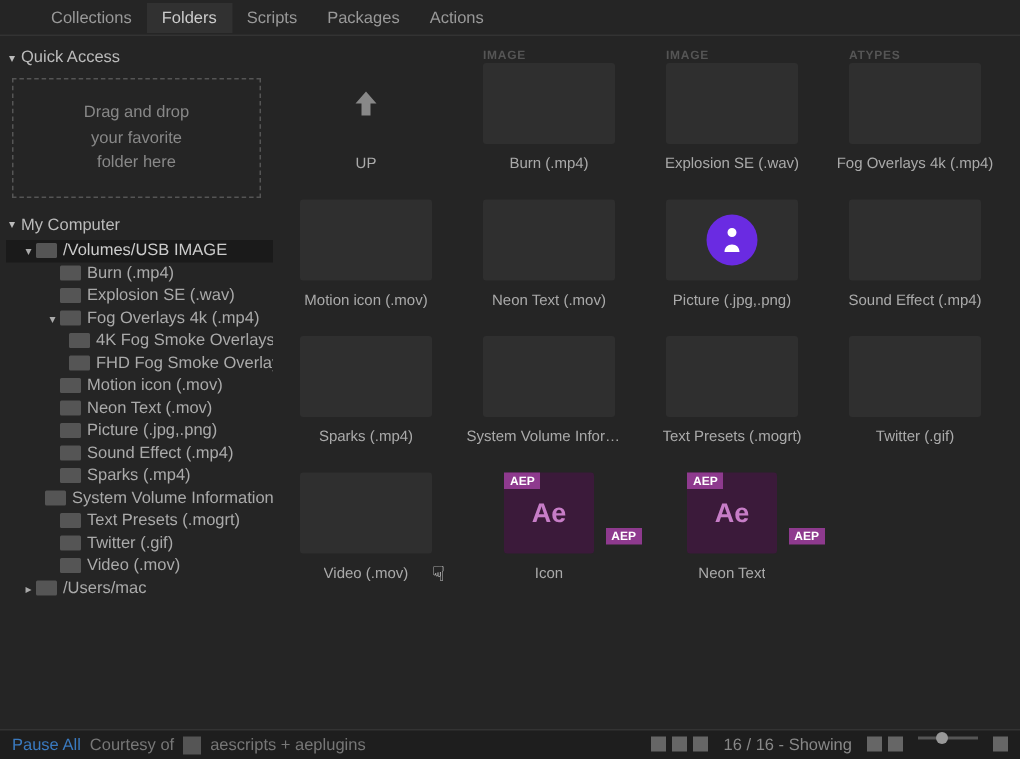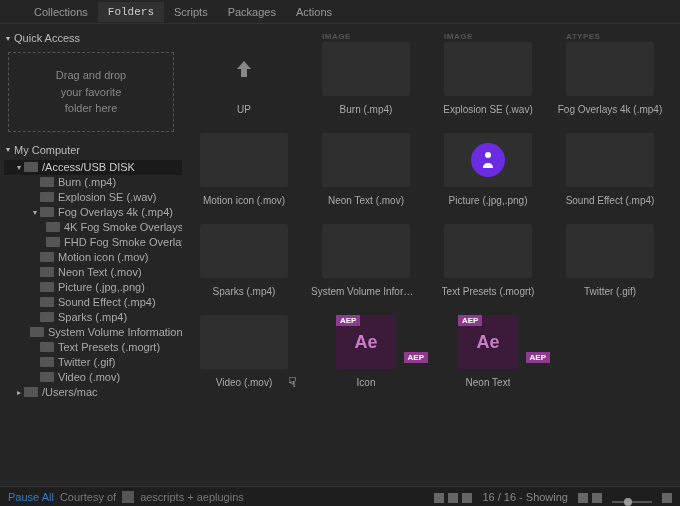--- a/index.html
+++ b/index.html
@@ -1,19 +1,19 @@
 <!DOCTYPE html>
 <html><head>
 <meta charset="utf-8">
 <style>
 * { margin: 0; padding: 0; box-sizing: border-box; font-family: -apple-system, Arial, sans-serif; }
 body { background: #252525; color: #aaa; font-size: 11px; width: 680px; height: 506px; overflow: hidden; }
 .nav-tabs { display: flex; gap: 0; padding: 0 24px; height: 24px; align-items: center; border-bottom: 1px solid #333; }
 .nav-tab { padding: 4px 10px; cursor: pointer; color: #999; }
-.nav-tab.active { color: #ccc; background: #313131; font-family: Liberation Mono, monospace; }
+.nav-tab.active { color: #ccc; background: #313131; }
 .main { display: flex; height: calc(100% - 44px); }
 .sidebar { width: 182px; overflow-y: auto; padding-top: 4px; }
 .section-hdr { display: flex; align-items: center; padding: 4px 6px; color: #bbb; cursor: pointer; }
 .section-hdr .chev { font-size: 8px; margin-right: 4px; }
 .dropzone { border: 1px dashed #555; margin: 4px 8px 8px 8px; padding: 14px 8px; text-align: center; color: #888; line-height: 1.5; }
 .tree { padding: 0 0 6px 4px; }
 .tree-item { display: flex; align-items: center; padding: 1.5px 0 1.5px 0; cursor: pointer; white-space: nowrap; overflow: hidden; }
 .tree-item .exp { width: 10px; font-size: 8px; display: inline-block; text-align: center; }
 .tree-item .ficon { width: 14px; height: 10px; background: #555; margin-right: 4px; border-radius: 1px; flex-shrink: 0; }
 .tree-item.selected { background: #1a1a1a; }
@@ -28,21 +28,21 @@
 .thumb { width: 88px; height: 54px; background: #2f2f2f; border-radius: 2px; display: flex; align-items: center; justify-content: center; position: relative; font-weight: bold; }
 .thumb.up { background: transparent; color: #888; font-size: 24px; }
 .thumb .tag { position: absolute; top: -10px; left: 0; font-size: 8px; color: #555; letter-spacing: 0.5px; }
 .card-label { font-size: 10px; color: #aaa; text-align: center; white-space: nowrap; max-width: 110px; overflow: hidden; text-overflow: ellipsis; }
 .picture-circle { width: 34px; height: 34px; background: #6a2be2; border-radius: 50%; display: flex; align-items: center; justify-content: center; color: #fff; font-size: 18px; }
 .aep-file { width: 60px; height: 54px; background: #3b1a3a; border-radius: 2px; display: flex; align-items: center; justify-content: center; color: #c77dc7; font-size: 18px; font-weight: 600; position: relative; }
 .aep-file .tab { position: absolute; top: 0; left: 0; background: #8e3a8e; color: #fff; font-size: 8px; padding: 1px 4px; }
 .aep-badge { position: absolute; right: -4px; top: 50%; background: #8e3a8e; color: #fff; font-size: 8px; padding: 1px 4px; font-weight: bold; }
 .footer { display: flex; align-items: center; justify-content: space-between; height: 20px; padding: 0 8px; border-top: 1px solid #333; background: #1e1e1e; }
 .footer-left { display: flex; align-items: center; gap: 6px; color: #777; }
-.footer-right { display: flex; align-items: flex-end; gap: 10px; color: #888; }
+.footer-right { display: flex; align-items: flex-start; gap: 10px; color: #888; }
 .pause-link { color: #3a7ac0; cursor: pointer; }
 .ficons { display: flex; gap: 4px; }
 .sq { width: 10px; height: 10px; background: #666; }
 .slider-track { width: 40px; height: 2px; background: #555; position: relative; }
 .slider-thumb { width: 8px; height: 8px; background: #999; border-radius: 50%; position: absolute; top: -3px; left: 12px; }
 .cursor-hand { position: absolute; color: #eee; font-size: 14px; pointer-events: none; }
 svg { display: block; }
 </style>
 </head>
 <body>
@@ -68,21 +68,21 @@
     </div>
 
     <div class="section-hdr">
       <span class="chev">▾</span>
       <span>My Computer</span>
     </div>
     <div class="tree">
       <div class="tree-item depth1 selected">
         <span class="exp">▾</span>
         <span class="ficon"></span>
-        <span class="lbl">/Access/USB DISK</span>
+        <span class="lbl">/Volumes/USB IMAGE</span>
       </div>
       <div id="tree-items">
           <div class="tree-item depth2">
             <span class="exp"></span>
             <span class="ficon"></span>
             <span class="lbl">Burn (.mp4)</span>
           </div>
           <div class="tree-item depth2">
             <span class="exp"></span>
             <span class="ficon"></span>

